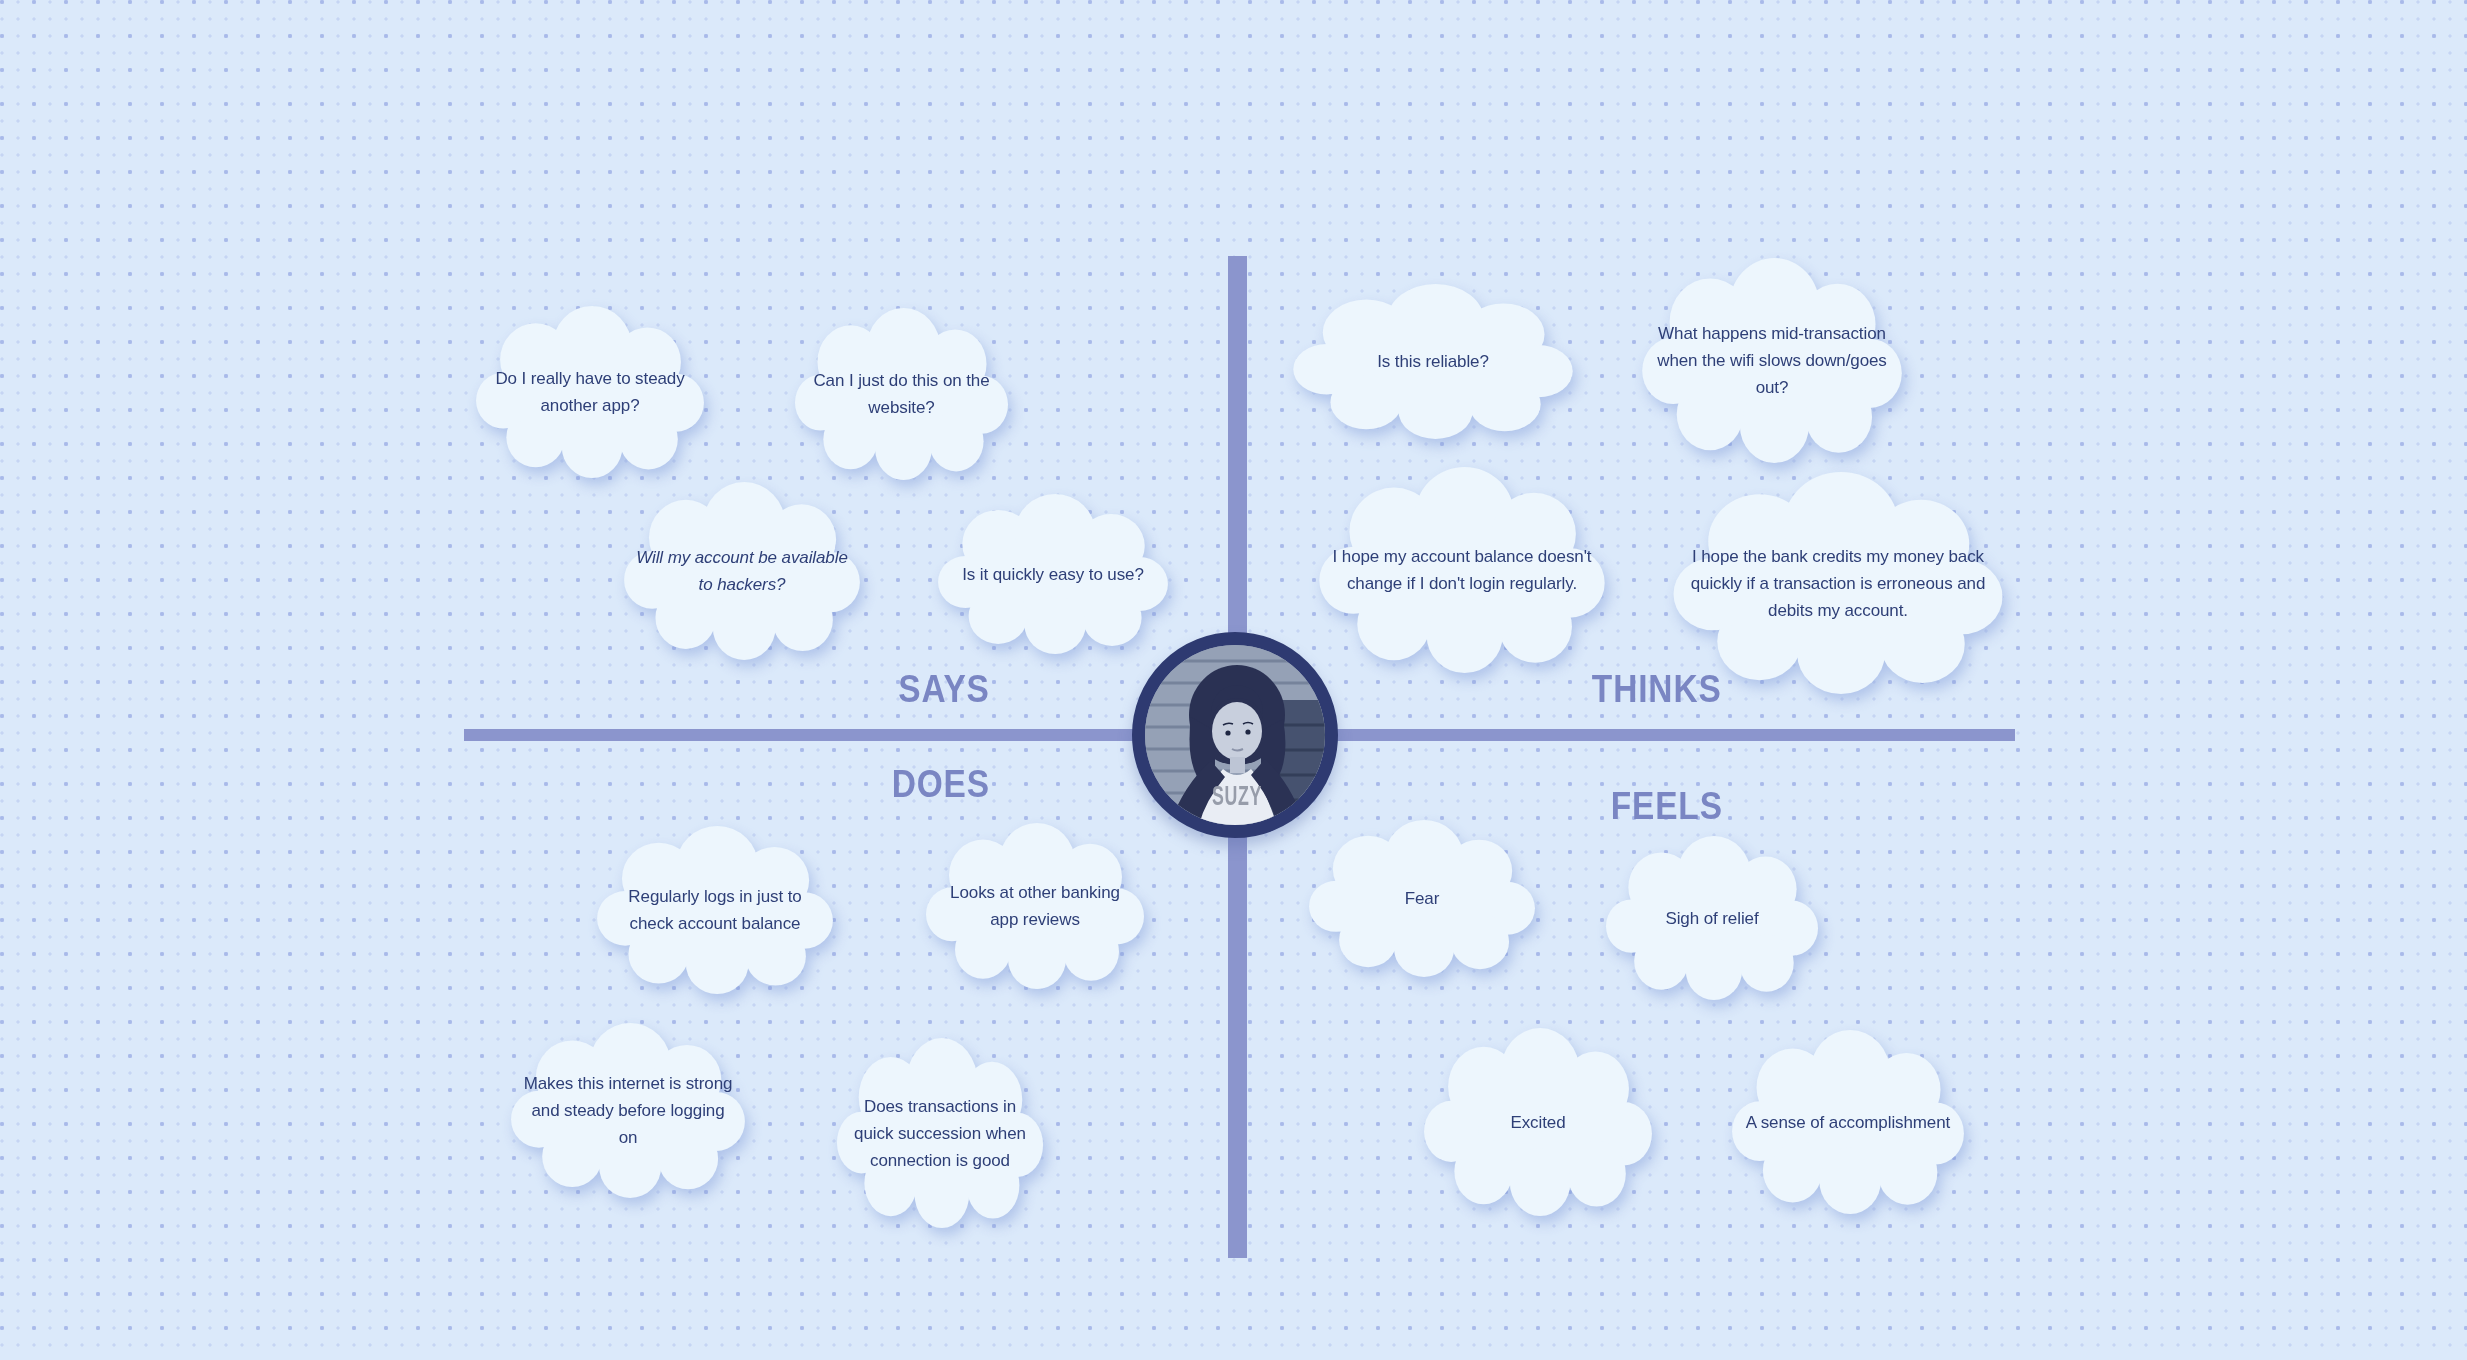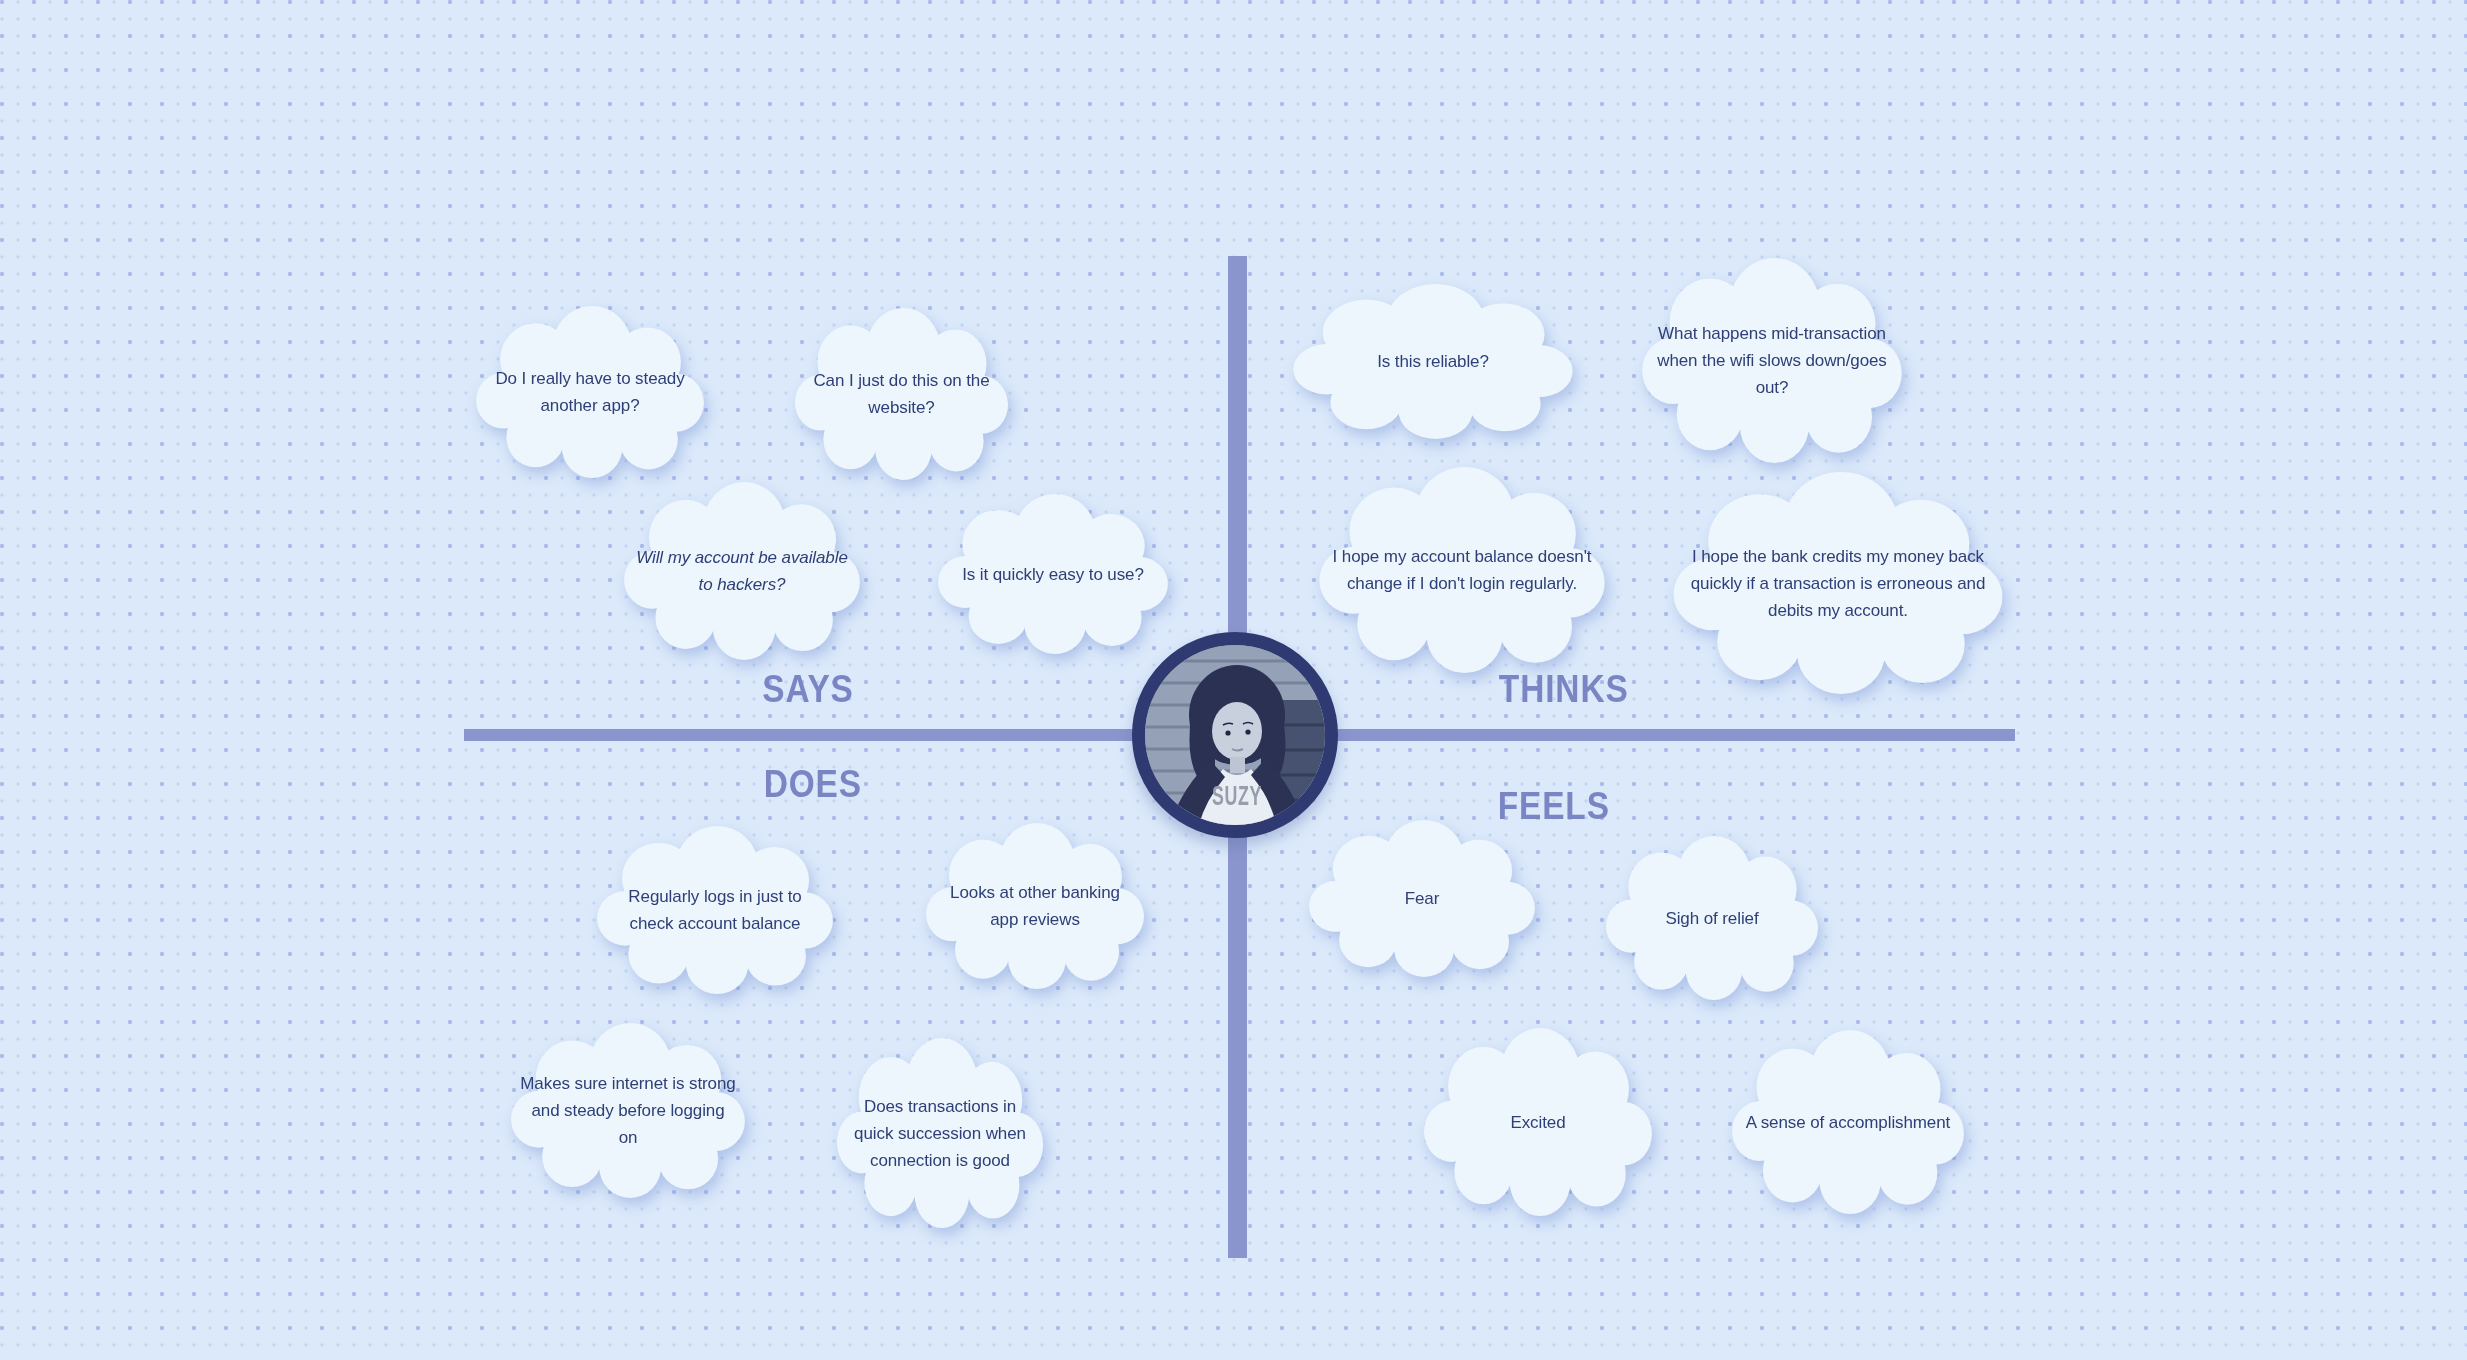--- a/index.html
+++ b/index.html
@@ -21,21 +21,21 @@
   .sub-title{
     display:inline-block;margin:2px 0 0 0;font-size:28px;font-weight:bold;letter-spacing:.5px;
     color:#5a6384;transform:scaleX(.78);transform-origin:center;line-height:1.1;
   }
   
   .axis{position:absolute;background:#8b95cd;z-index:1;}
   .axis-h{left:464px;top:729px;width:1551px;height:12px;}
   .axis-v{left:1228px;top:256px;width:19px;height:1002px;}
   
   .q-label{
-    position:absolute;width:240px;text-align:left;font-weight:bold;font-size:38px;
+    position:absolute;width:240px;text-align:right;font-weight:bold;font-size:38px;
     color:#7a86c3;z-index:2;line-height:46px;
   }
   .q-label span{display:inline-block;transform:scaleX(.88);transform-origin:center;letter-spacing:1px;}
   .q-label.says  {left:756px; top:666px;}
   .q-label.thinks{left:1490px;top:666px;}
   .q-label.does  {left:757px; top:761px;}
   .q-label.feels {left:1490px;top:783px;}
   
   .cloud{position:absolute;z-index:3;filter:drop-shadow(4px 7px 7px rgba(125,150,214,.45));}
   .cloud svg{position:absolute;left:0;top:0;width:100%;height:100%;overflow:visible;}
@@ -235,21 +235,21 @@
     <circle cx="58" cy="50" r="34"></circle>
             <circle cx="112" cy="38" r="38"></circle>
     <circle cx="165" cy="52" r="32"></circle>
             <circle cx="192" cy="90" r="27"></circle>
     <circle cx="166" cy="124" r="28"></circle>
             <circle cx="112" cy="131" r="29"></circle>
     <circle cx="58" cy="122" r="28"></circle>
             <circle cx="27" cy="88" r="26"></circle>
   </g>
 </svg>
-        <div class="cloud-text">Makes sure internet is strong and steady before logging on</div>
+        <div class="cloud-text">Makes this internet is strong and steady before logging on</div>
       </div>
       <div class="cloud" style="left: 836px; top: 1038px; width: 208px; height: 190px;">
 <svg viewBox="0 0 220 160" preserveAspectRatio="none">
   <g fill="#edf6fd">
     <ellipse cx="110" cy="82" rx="84" ry="52"></ellipse>
     <circle cx="58" cy="50" r="34"></circle>
             <circle cx="112" cy="38" r="38"></circle>
     <circle cx="165" cy="52" r="32"></circle>
             <circle cx="192" cy="90" r="27"></circle>
     <circle cx="166" cy="124" r="28"></circle>

